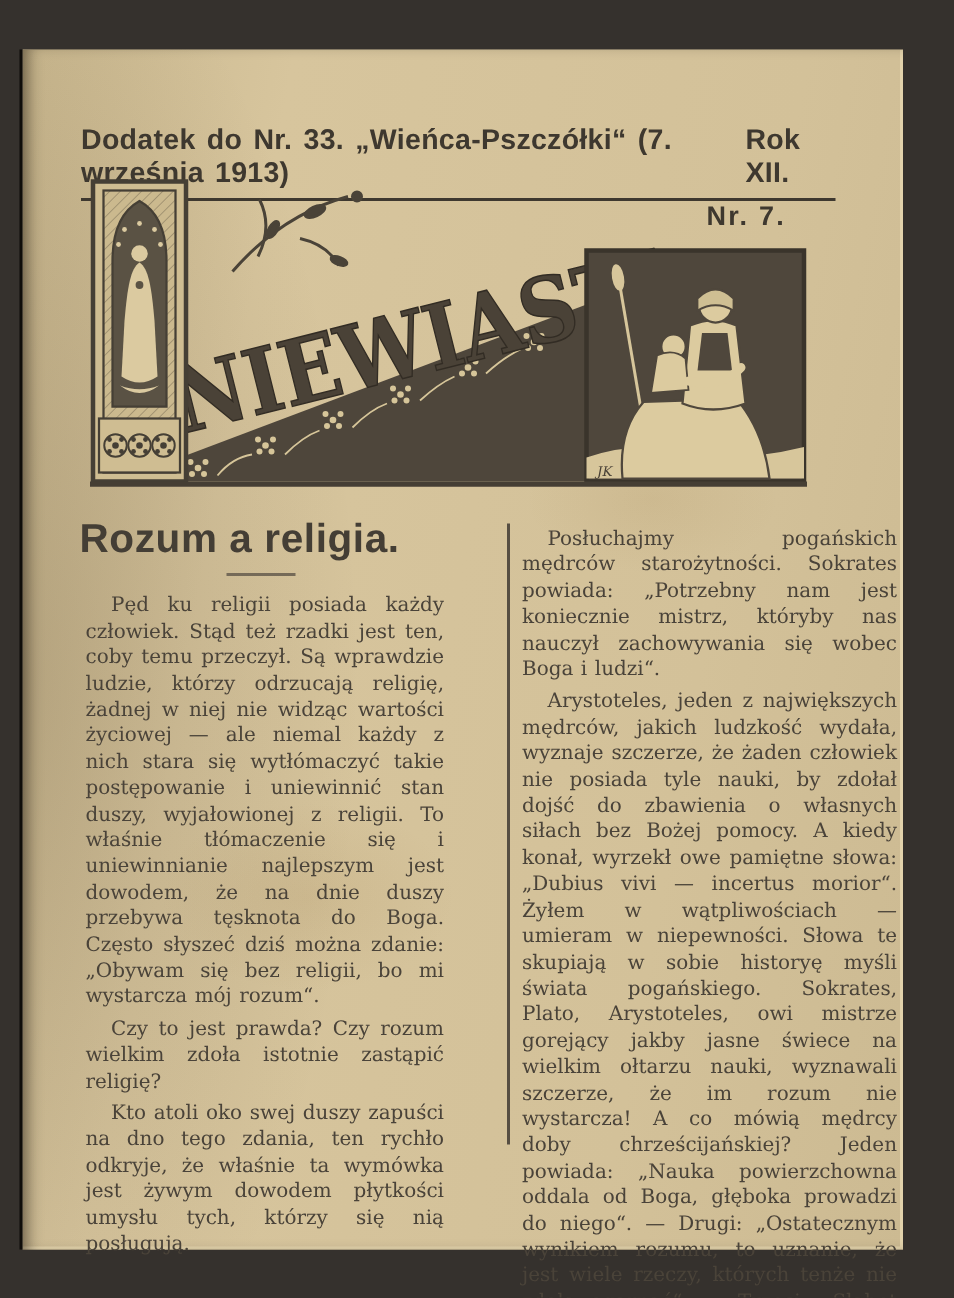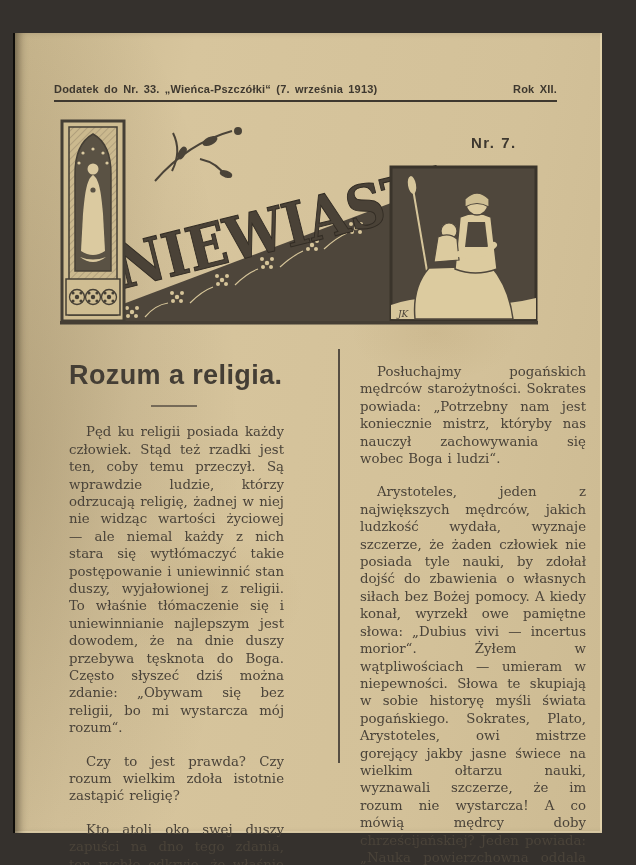--- a/index.html
+++ b/index.html
@@ -16,42 +16,42 @@
       radial-gradient(ellipse 140px 90px at 190px 565px, rgba(150,118,66,.13), transparent 70%),
       radial-gradient(ellipse 120px 70px at 420px 300px, rgba(146,114,62,.10), transparent 70%),
       radial-gradient(ellipse 300px 700px at 0px 420px, rgba(60,45,25,.18), transparent 75%),
       linear-gradient(100deg,#c9b78e,#d7c59d 25%,#d3c199 72%,#ccba92);
     border-left:2px solid #0f0d0a;
     box-shadow:inset 8px 0 10px -5px rgba(25,18,10,.55), inset -2px -2px 0 0 #e2d2ab;
   }
   .issue-line{
     position:absolute;left:39px;top:50px;width:503px;
     display:flex;justify-content:space-between;align-items:flex-start;
-    font-family:"Liberation Sans",sans-serif;font-weight:bold;font-size:11px;
+    font-family:"Liberation Sans",sans-serif;font-weight:bold;font-size:19px;
     color:#3e382f;letter-spacing:.2px;word-spacing:2px;
     border-bottom:2.5px solid #3e382f;padding-bottom:5px;
   }
   .issue-no{
     position:absolute;left:456px;top:101px;
-    font-family:"Liberation Sans",sans-serif;font-weight:bold;font-size:15px;
+    font-family:"Liberation Sans",sans-serif;font-weight:bold;font-size:18px;
     letter-spacing:1.5px;color:#3e382f;
   }
   .masthead{position:absolute;left:45px;top:86px;width:478px;height:214px;}
   .masthead svg{display:block;width:478px;height:214px;}
   .columns{position:absolute;left:38px;top:312px;width:524px;height:440px;}
   .col-left{position:absolute;left:0;top:0;width:247px;}
   .col-right{position:absolute;left:291px;top:2px;width:258px;}
   .divider{position:absolute;left:285px;top:4px;width:1.8px;height:414px;background:#564e42;}
   .headline{
-    margin:16px;font-family:"Liberation Sans",sans-serif;font-weight:bold;
+    margin:0;font-family:"Liberation Sans",sans-serif;font-weight:bold;
     font-size:27px;line-height:1.05;letter-spacing:.4px;color:#443e35;
   }
   .head-rule{width:46px;height:2px;background:#756a58;margin:9px 0 11px 98px;}
   .body-copy p{
-    margin:16px;font-family:"DejaVu Serif",serif;
+    margin:4px;font-family:"DejaVu Serif",serif;
     font-size:13.3px;line-height:17.4px;text-align:justify;
     color:#4a4339;text-indent:17px;word-spacing:.8px;
   }
 </style>
 </head>
 <body>
 
 <div class="paper">
 
   <div class="issue-line">

